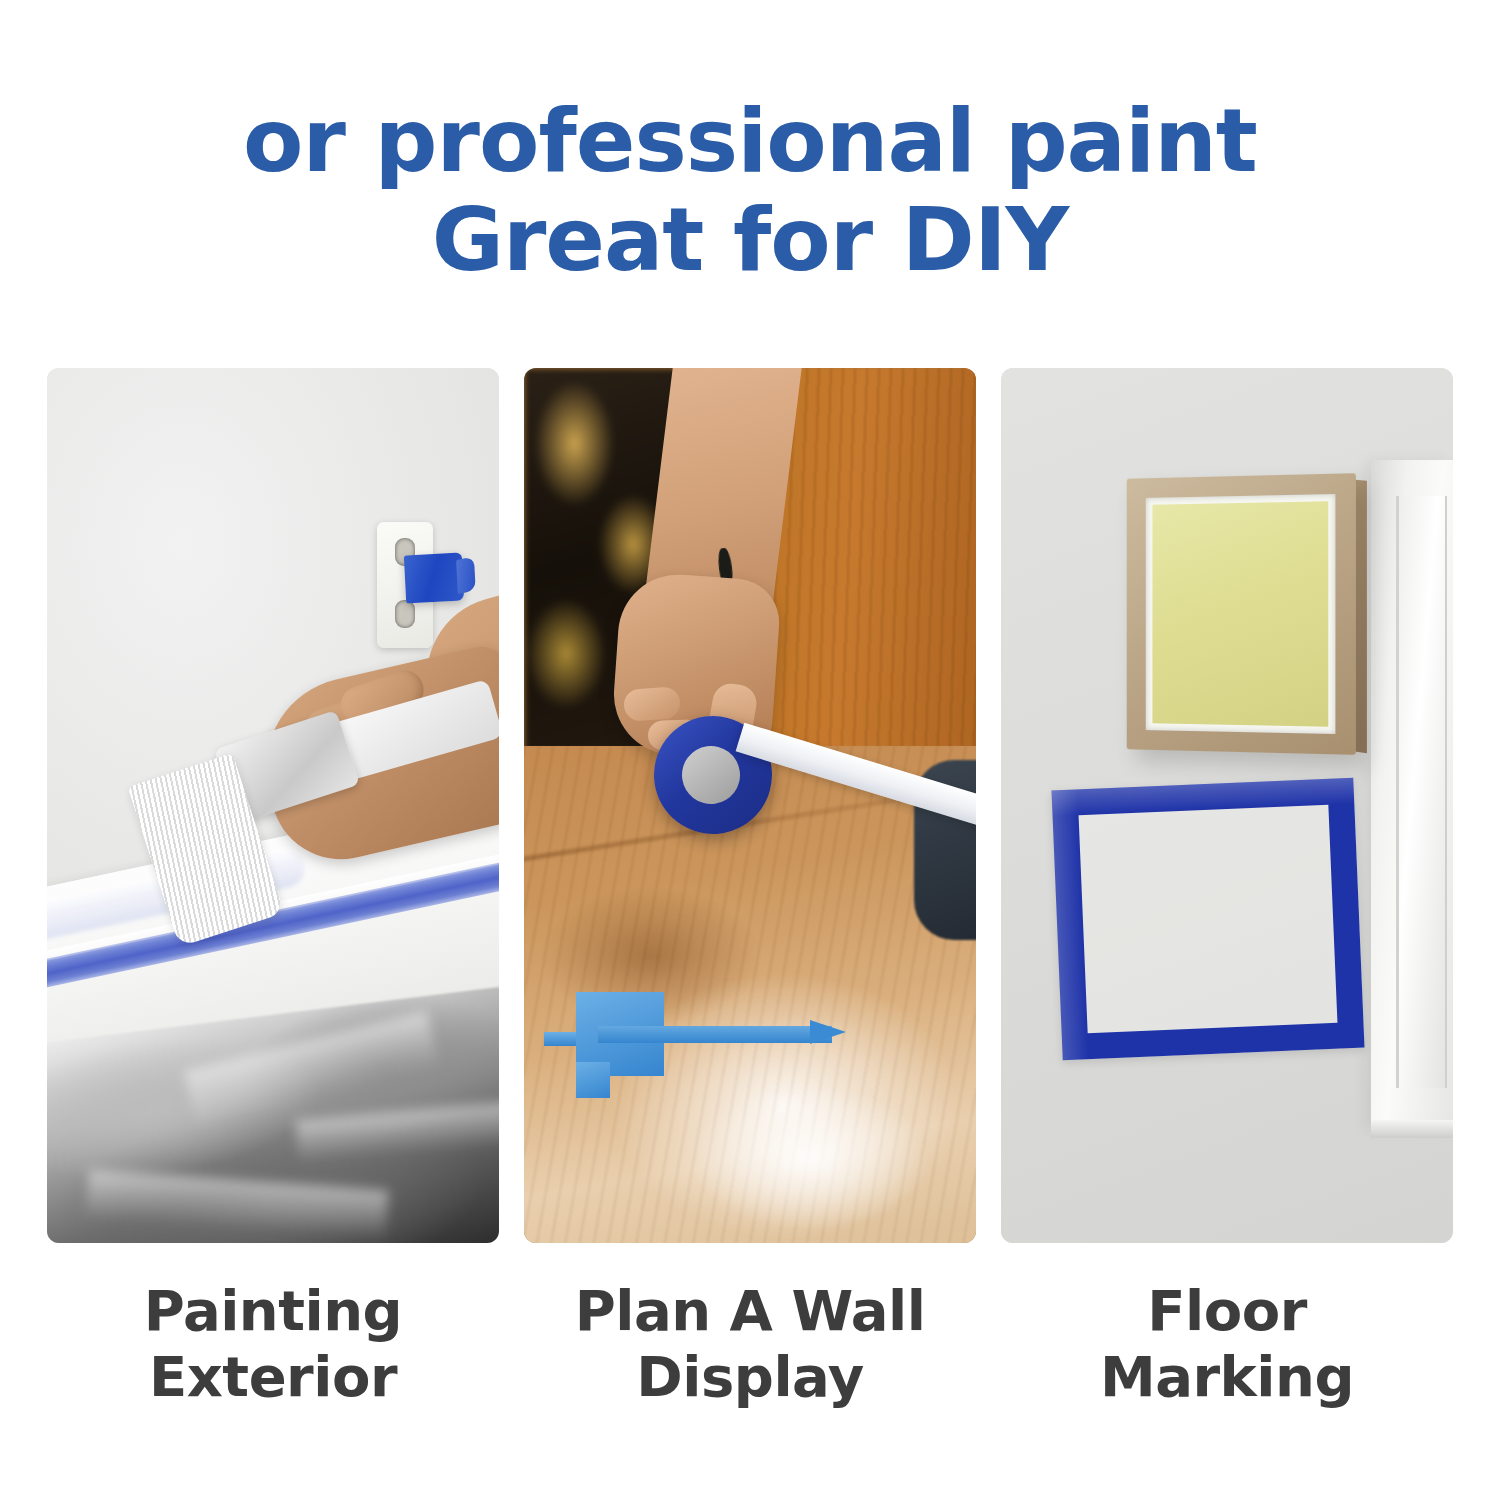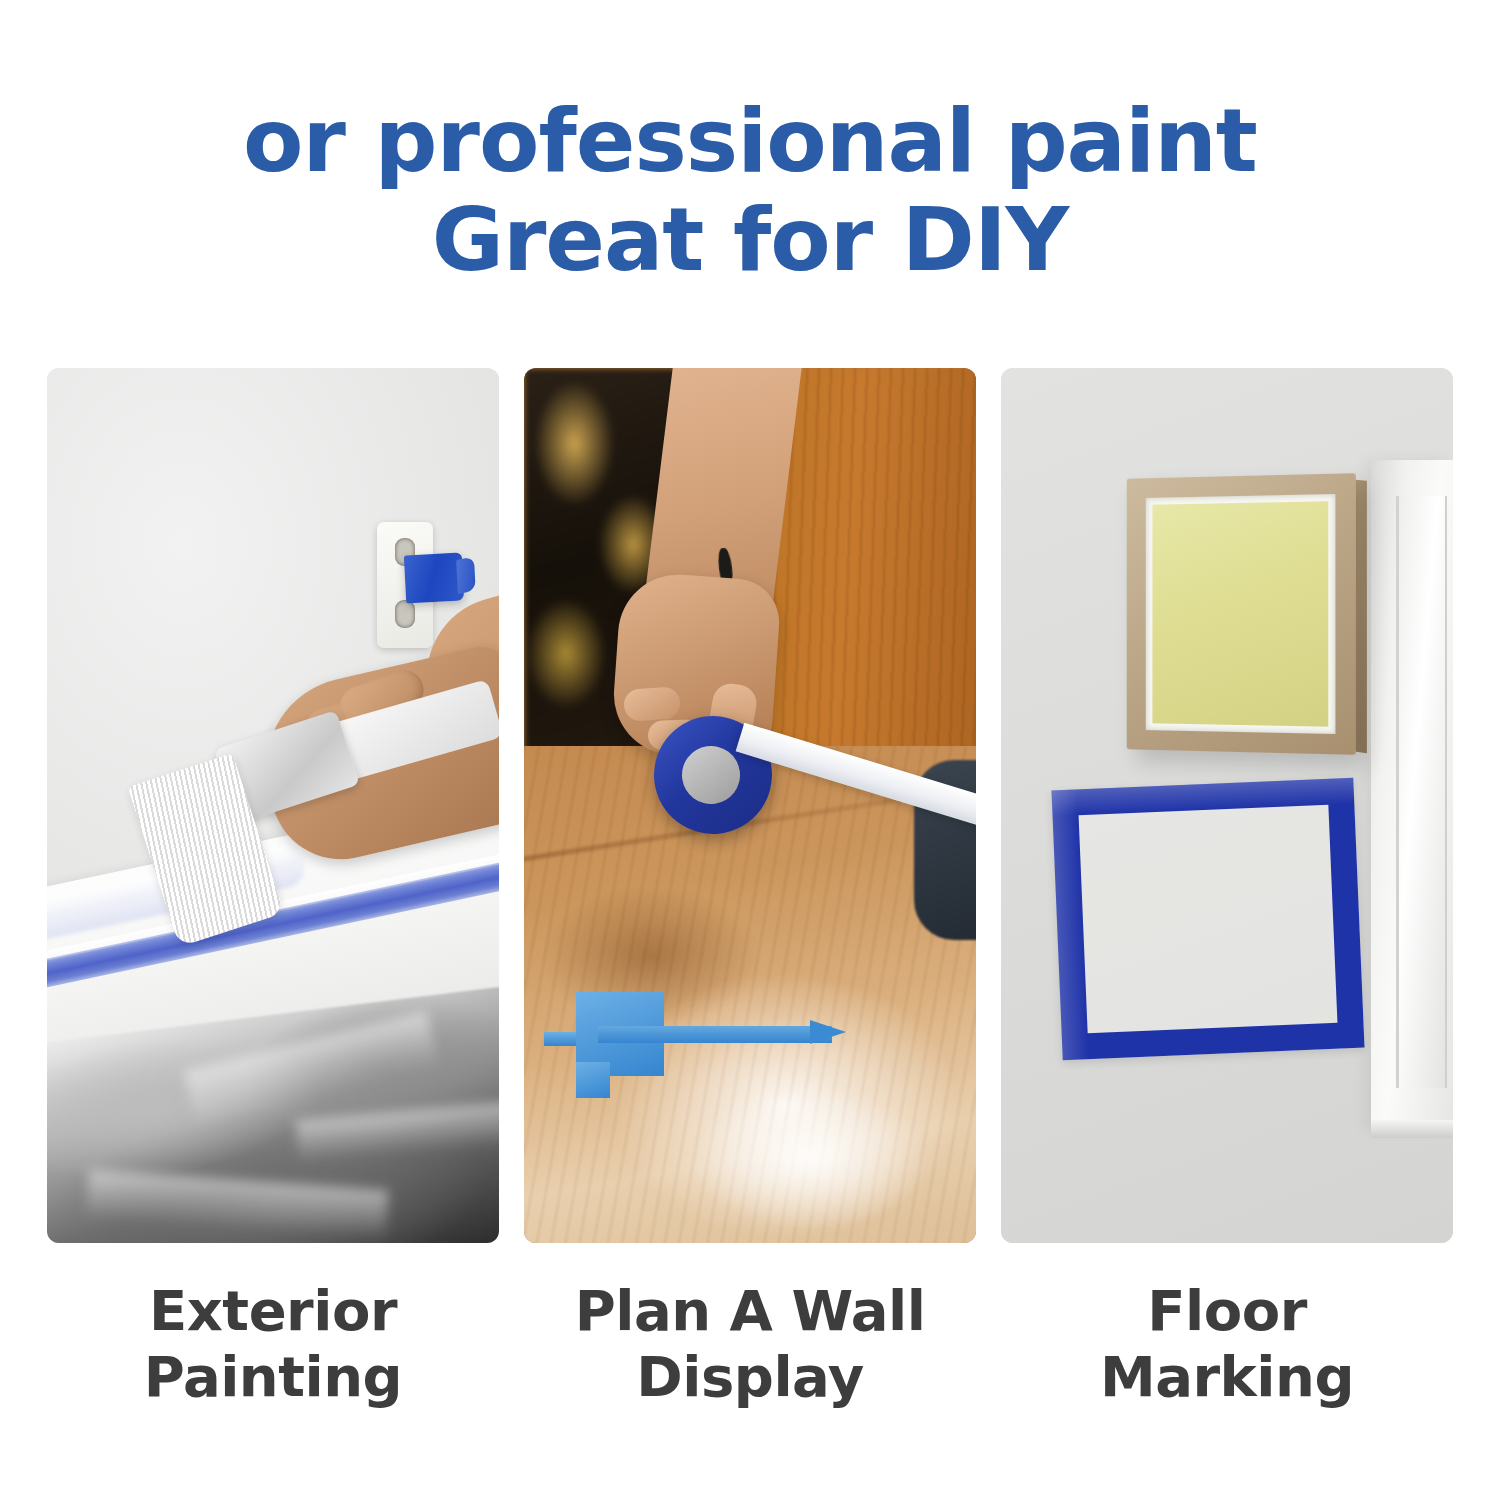--- a/index.html
+++ b/index.html
@@ -566,22 +566,22 @@
     </div>
 
     <div class="p3-tape-rect"></div>
     <div class="p3-tape-sheen"></div>
   </div>
 
 </div>
 
 <div class="captions">
   <div class="caption">
+    <span class="cap-line">Painting</span>
     <span class="cap-line">Exterior</span>
-    <span class="cap-line">Painting</span>
   </div>
   <div class="caption">
     <span class="cap-line">Plan A Wall</span>
     <span class="cap-line">Display</span>
   </div>
   <div class="caption">
     <span class="cap-line">Floor</span>
     <span class="cap-line">Marking</span>
   </div>
 </div>

